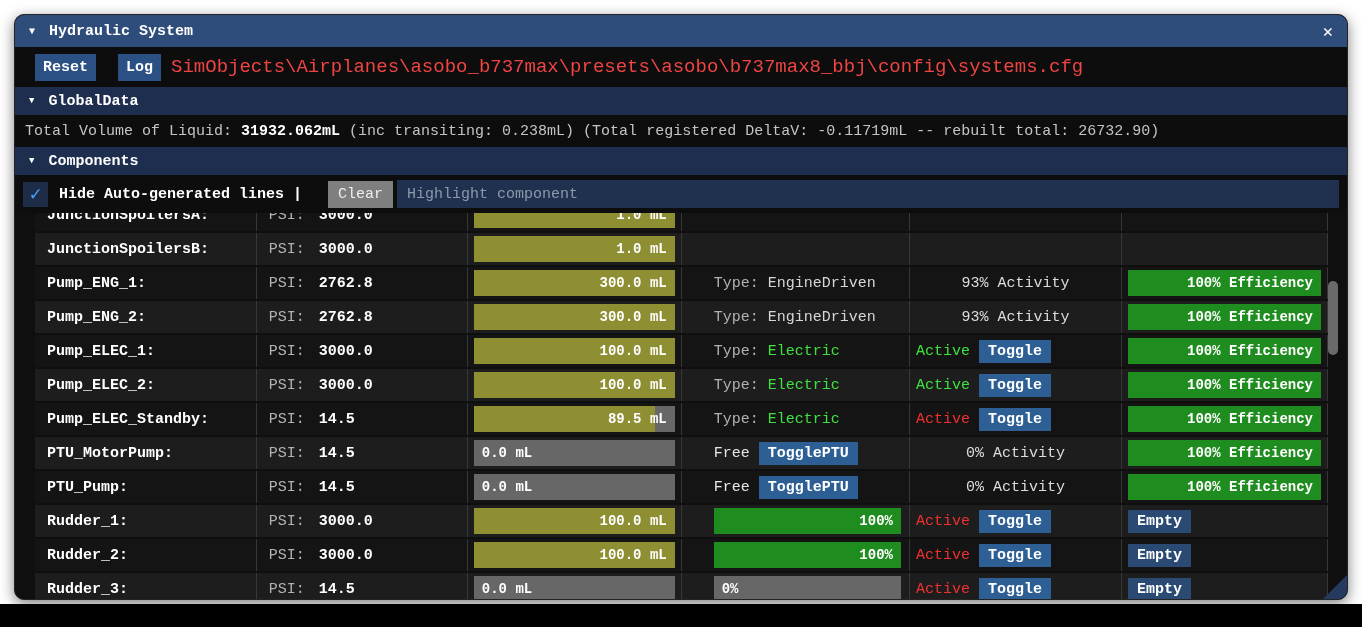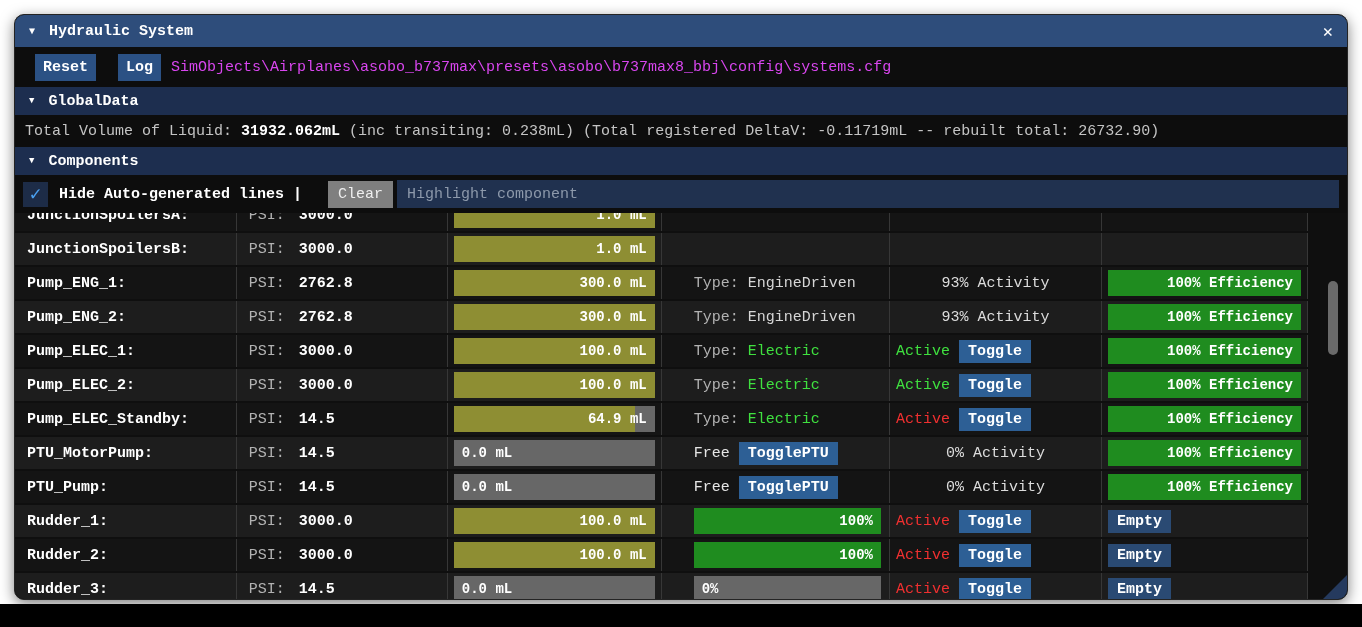--- a/index.html
+++ b/index.html
@@ -14,42 +14,42 @@
 
   
   .titlebar { height:32px; background:#2e4d7b; display:flex; align-items:center; padding:0 14px; }
   .tri { color:#fff; font-size:10px; margin-right:14px; cursor:pointer; }
   .title { color:#fff; font-weight:bold; font-size:15px; }
   .close { margin-left:auto; color:#fff; font-size:17px; cursor:pointer; }
 
   
   .toolbar { height:40px; display:flex; align-items:center; padding:0 8px; background:#0d0d0d; gap:10px; }
   .btn-blue { background:#2b5184; color:#fff; font-weight:bold; font-size:15px; padding:5px 8px; border:none; cursor:pointer; font-family:inherit;margin-left:12px; }
-  .path { color:#d946ef; font-size:15px; }
+  .path { color:#ef4444; font-size:19px; }
 
   
   .sect { height:28px; background:#1d2e4f; display:flex; align-items:center; padding:0 14px; }
   .sect .label { color:#fff; font-weight:bold; font-size:15px; }
   .sect .tri { font-size:9px; }
 
   
   .dataline { height:32px; display:flex; align-items:center; padding:0 10px; font-size:15px; color:#c4c4c4; gap:9px; background:#0d0d0d; white-space:nowrap; }
   .dataline .vol { color:#fff; font-weight:bold; }
 
   
   .filter { height:38px; display:flex; align-items:center; padding:0 8px; background:#0d0d0d; }
   .checkbox { width:25px; height:25px; background:#1d2c47; display:flex; align-items:center; justify-content:center; cursor:pointer; flex:none; }
   .checkbox .mark { color:#4aa0f0; font-weight:bold; font-size:19px; }
   .chklabel { color:#fff; font-weight:bold; font-size:15px; margin:0 26px 0 11px; white-space:nowrap; }
   .btn-clear { background:#7f7f7f; color:#efefef; font-size:15px; padding:5px 10px; border:none; cursor:pointer; font-family:inherit; }
   .filter-input { flex:1; height:28px; background:#20314f; margin-left:4px; display:flex; align-items:center; padding:0 10px; color:#8d99ab; font-size:15px; cursor:text; }
 
   
   .tablewrap { position:absolute; top:198px; left:0; right:0; bottom:0; overflow:hidden; }
-  .table { position:absolute; top:-14px; left:0; width:1293px; }
+  .table { position:absolute; top:-14px; left:20px; width:1293px; }
   .trow { display:flex; height:32px; margin-bottom:2px; }
   .row-dark { background:#141414; } .row-light { background:#1d1d1d; }
   .c { height:100%; display:flex; align-items:center; border-right:1px solid #373737; font-size:15px; white-space:nowrap; overflow:hidden; }
   .c-name { width:226px; padding-left:12px; color:#fff; font-weight:bold; }
   .c-psi { width:215px; padding-left:12px; gap:14px; }
   .psi-lbl { color:#b2b2b2;font-family:Liberation Mono, monospace; } .psi-val { color:#fff; font-weight:bold; }
   .c-bar { width:218px; padding:0 6px;text-decoration:underline; }
   .vbar { position:relative; width:100%; height:26px; background:#676767; overflow:hidden; }
   .vfill { position:absolute; top:0; bottom:0; left:0; }
   .fill-olive { background:#8e8e33; } .fill-green { background:#1f8c1f; }
@@ -257,21 +257,21 @@
           <div class="c c-name">
             <span>Pump_ELEC_Standby:</span>
           </div>
           <div class="c c-psi">
             <span class="psi-lbl">PSI:</span>
             <span class="psi-val">14.5</span>
           </div>
           <div class="c c-bar">
             <div class="vbar">
               <div class="vfill fill-olive" style="width: 90%;"></div>
-              <span class="vtext right">64.9 mL</span>
+              <span class="vtext right">89.5 mL</span>
             </div>
           </div>
           <div class="c c4">
             <span class="typ-lbl">Type:</span>
             <span class="txt-green">Electric</span>
           </div>
           <div class="c c5">
             <span class="txt-red">Active</span>
             <button class="btn-toggle">Toggle</button>
           </div>

